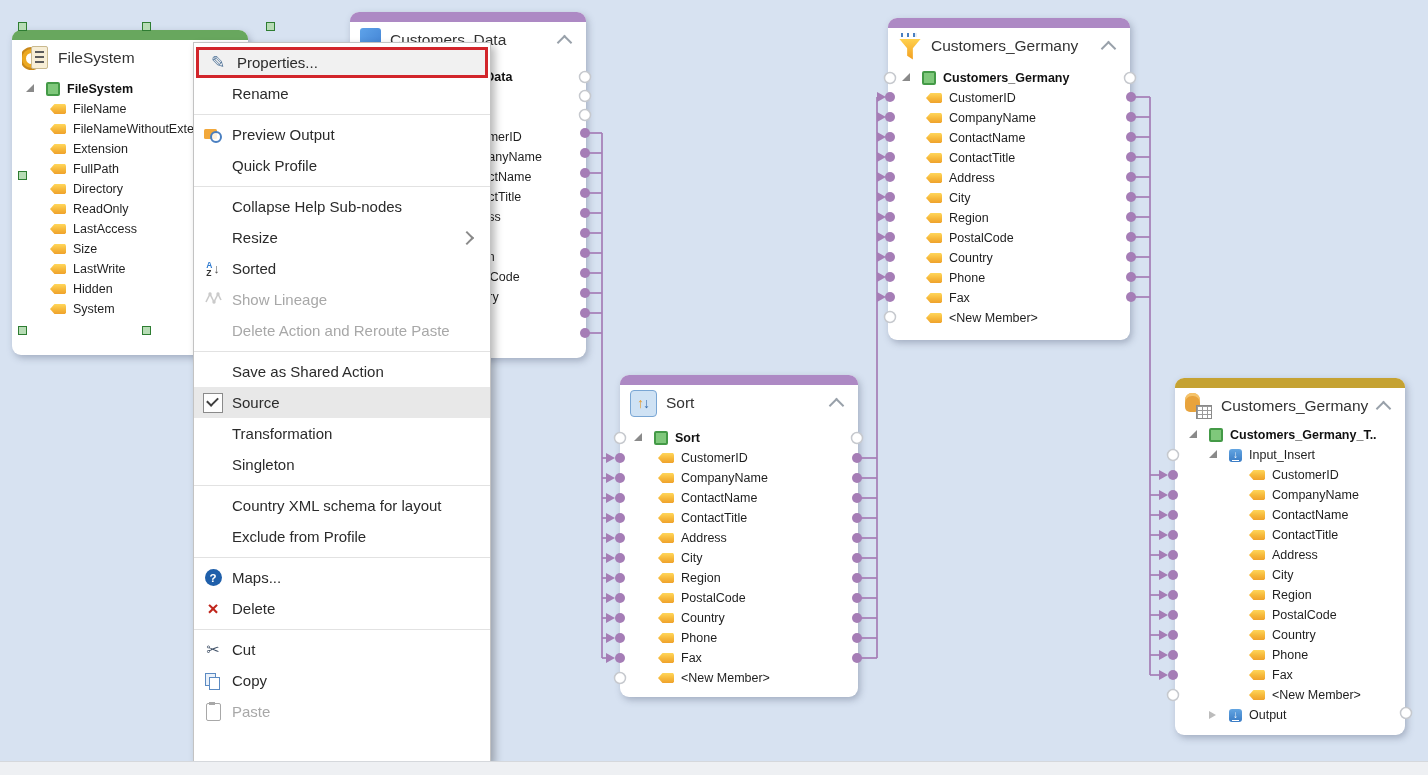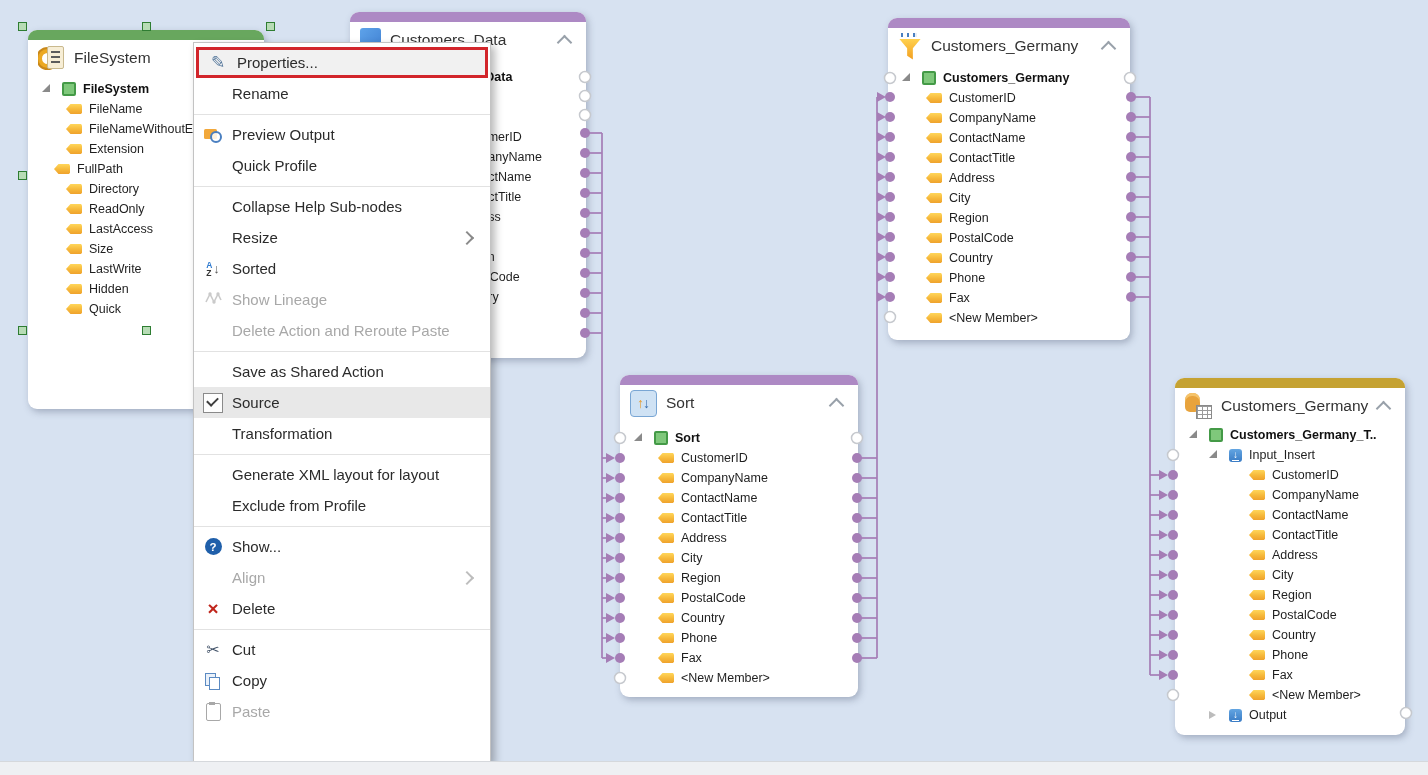--- a/index.html
+++ b/index.html
@@ -282,21 +282,21 @@
         <circle cx="620" cy="678" r="5.5" fill="#fff" stroke="#c6c9ce" stroke-width="1.5"></circle>
         <circle cx="890" cy="78" r="5.5" fill="#fff" stroke="#c6c9ce" stroke-width="1.5"></circle>
         <circle cx="1130" cy="78" r="5.5" fill="#fff" stroke="#c6c9ce" stroke-width="1.5"></circle>
         <circle cx="890" cy="317" r="5.5" fill="#fff" stroke="#c6c9ce" stroke-width="1.5"></circle>
         <circle cx="1173" cy="455" r="5.5" fill="#fff" stroke="#c6c9ce" stroke-width="1.5"></circle>
         <circle cx="1173" cy="695" r="5.5" fill="#fff" stroke="#c6c9ce" stroke-width="1.5"></circle>
         <circle cx="1406" cy="713" r="5.5" fill="#fff" stroke="#c6c9ce" stroke-width="1.5"></circle>
       </g>
     </svg>
   <div id="nodes">
-      <div class="node" style="left: 28px; top: 30px; width: 236px; height: 379px;">
+      <div class="node" style="left: 12px; top: 30px; width: 236px; height: 325px;">
         <div class="node-header" style="background: rgb(104, 167, 94);"></div>
         <div class="node-title">
           <span class="ti ic-fs">
             <i class="gear"></i>
             <i class="doc">
               <i style="top: 4px;"></i>
               <i style="top: 9px;"></i>
               <i style="top: 14px;"></i>
             </i>
           </span>
@@ -314,21 +314,21 @@
             <span class="lbl">FileName</span>
           </div>
           <div class="trow" style="padding-left: 38px;">
             <span class="tag"></span>
             <span class="lbl">FileNameWithoutExtension</span>
           </div>
           <div class="trow" style="padding-left: 38px;">
             <span class="tag"></span>
             <span class="lbl">Extension</span>
           </div>
-          <div class="trow" style="padding-left: 26px;">
+          <div class="trow" style="padding-left: 38px;">
             <span class="tag"></span>
             <span class="lbl">FullPath</span>
           </div>
           <div class="trow" style="padding-left: 38px;">
             <span class="tag"></span>
             <span class="lbl">Directory</span>
           </div>
           <div class="trow" style="padding-left: 38px;">
             <span class="tag"></span>
             <span class="lbl">ReadOnly</span>
@@ -344,21 +344,21 @@
           <div class="trow" style="padding-left: 38px;">
             <span class="tag"></span>
             <span class="lbl">LastWrite</span>
           </div>
           <div class="trow" style="padding-left: 38px;">
             <span class="tag"></span>
             <span class="lbl">Hidden</span>
           </div>
           <div class="trow" style="padding-left: 38px;">
             <span class="tag"></span>
-            <span class="lbl">Quick</span>
+            <span class="lbl">System</span>
           </div>
         </div>
       </div>
       <div class="handle" style="left: 17.5px; top: 21.5px;"></div>
       <div class="handle" style="left: 141.5px; top: 21.5px;"></div>
       <div class="handle" style="left: 265.5px; top: 21.5px;"></div>
       <div class="handle" style="left: 17.5px; top: 170.5px;"></div>
       <div class="handle" style="left: 17.5px; top: 325.5px;"></div>
       <div class="handle" style="left: 141.5px; top: 325.5px;"></div>
       <div class="node" style="left: 350px; top: 12px; width: 236px; height: 346px;">
@@ -715,44 +715,43 @@
           <span class="chk">
             <i></i>
           </span>
         </span>
         <span class="mtx">Source</span>
       </div>
       <div class="mi">
         <span class="mic"></span>
         <span class="mtx">Transformation</span>
       </div>
+      <div class="mi">
+        <span class="mic"></span>
+        <span class="mtx">Singleton</span>
+      </div>
       <div class="msep">
         <i></i>
       </div>
       <div class="mi">
         <span class="mic"></span>
-        <span class="mtx">Generate XML layout for layout</span>
+        <span class="mtx">Country XML schema for layout</span>
       </div>
       <div class="mi">
         <span class="mic"></span>
         <span class="mtx">Exclude from Profile</span>
       </div>
       <div class="msep">
         <i></i>
       </div>
       <div class="mi">
         <span class="mic">
           <span class="g-help">?</span>
         </span>
-        <span class="mtx">Show...</span>
-      </div>
-      <div class="mi dis">
-        <span class="mic"></span>
-        <span class="mtx">Align</span>
-        <span class="sub"></span>
+        <span class="mtx">Maps...</span>
       </div>
       <div class="mi">
         <span class="mic">
           <span class="g-del">×</span>
         </span>
         <span class="mtx">Delete</span>
       </div>
       <div class="msep">
         <i></i>
       </div>

